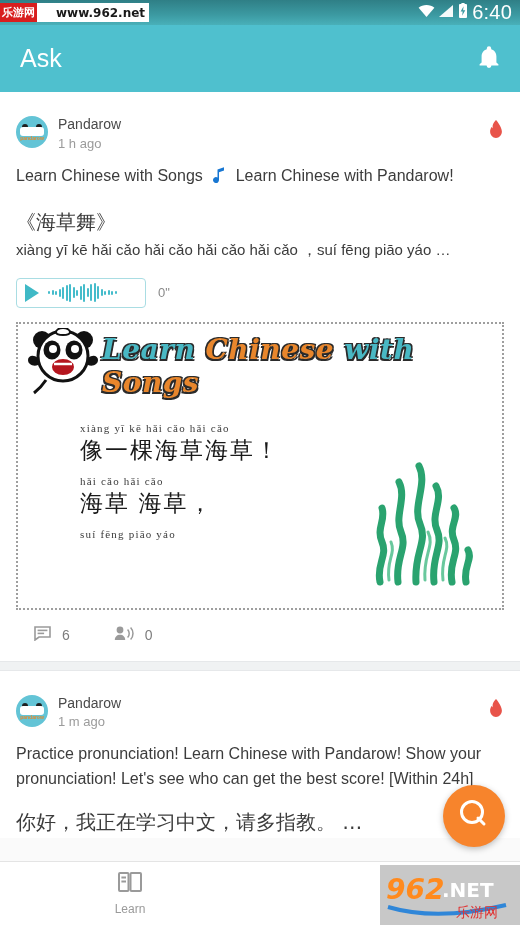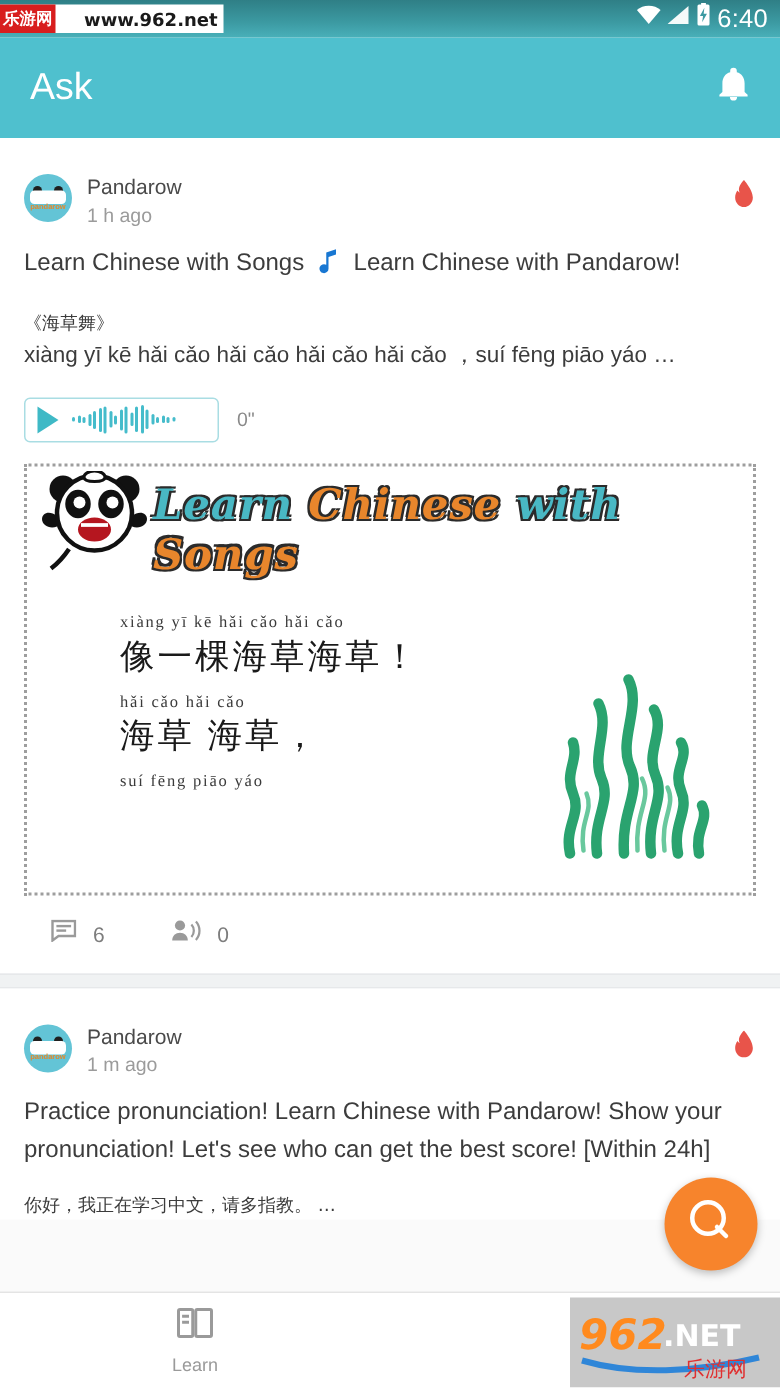--- a/index.html
+++ b/index.html
@@ -49,21 +49,21 @@
     margin-left: 19px;
     font-family: "DejaVu Sans", sans-serif;
   }
   .status-right {
     display: flex;
     align-items: center;
     gap: 4px;
   }
   .status-time {
     color: #ffffff;
-    font-size: 17px;
+    font-size: 20px;
     letter-spacing: .2px;
   }
 
   
   .app-bar {
     height: 67px;
     background: #4FC0CE;
     display: flex;
     align-items: center;
     justify-content: space-between;
@@ -157,21 +157,21 @@
     color: #3c3c3c;
     line-height: 1.55;
     margin-top: 12px;
   }
   .post-text .note-ico {
     display: inline-block;
     vertical-align: -3px;
     margin: 0 3px;
   }
   .post-cn {
-    font-size: 12px;
+    font-size: 20px;
     color: #3c3c3c;
     line-height: 1.6;
     margin-top: 14px;
     font-family: "DejaVu Sans", sans-serif;
   }
   .post-py {
     font-size: 15px;
     color: #3c3c3c;
     line-height: 1.6;
   }

